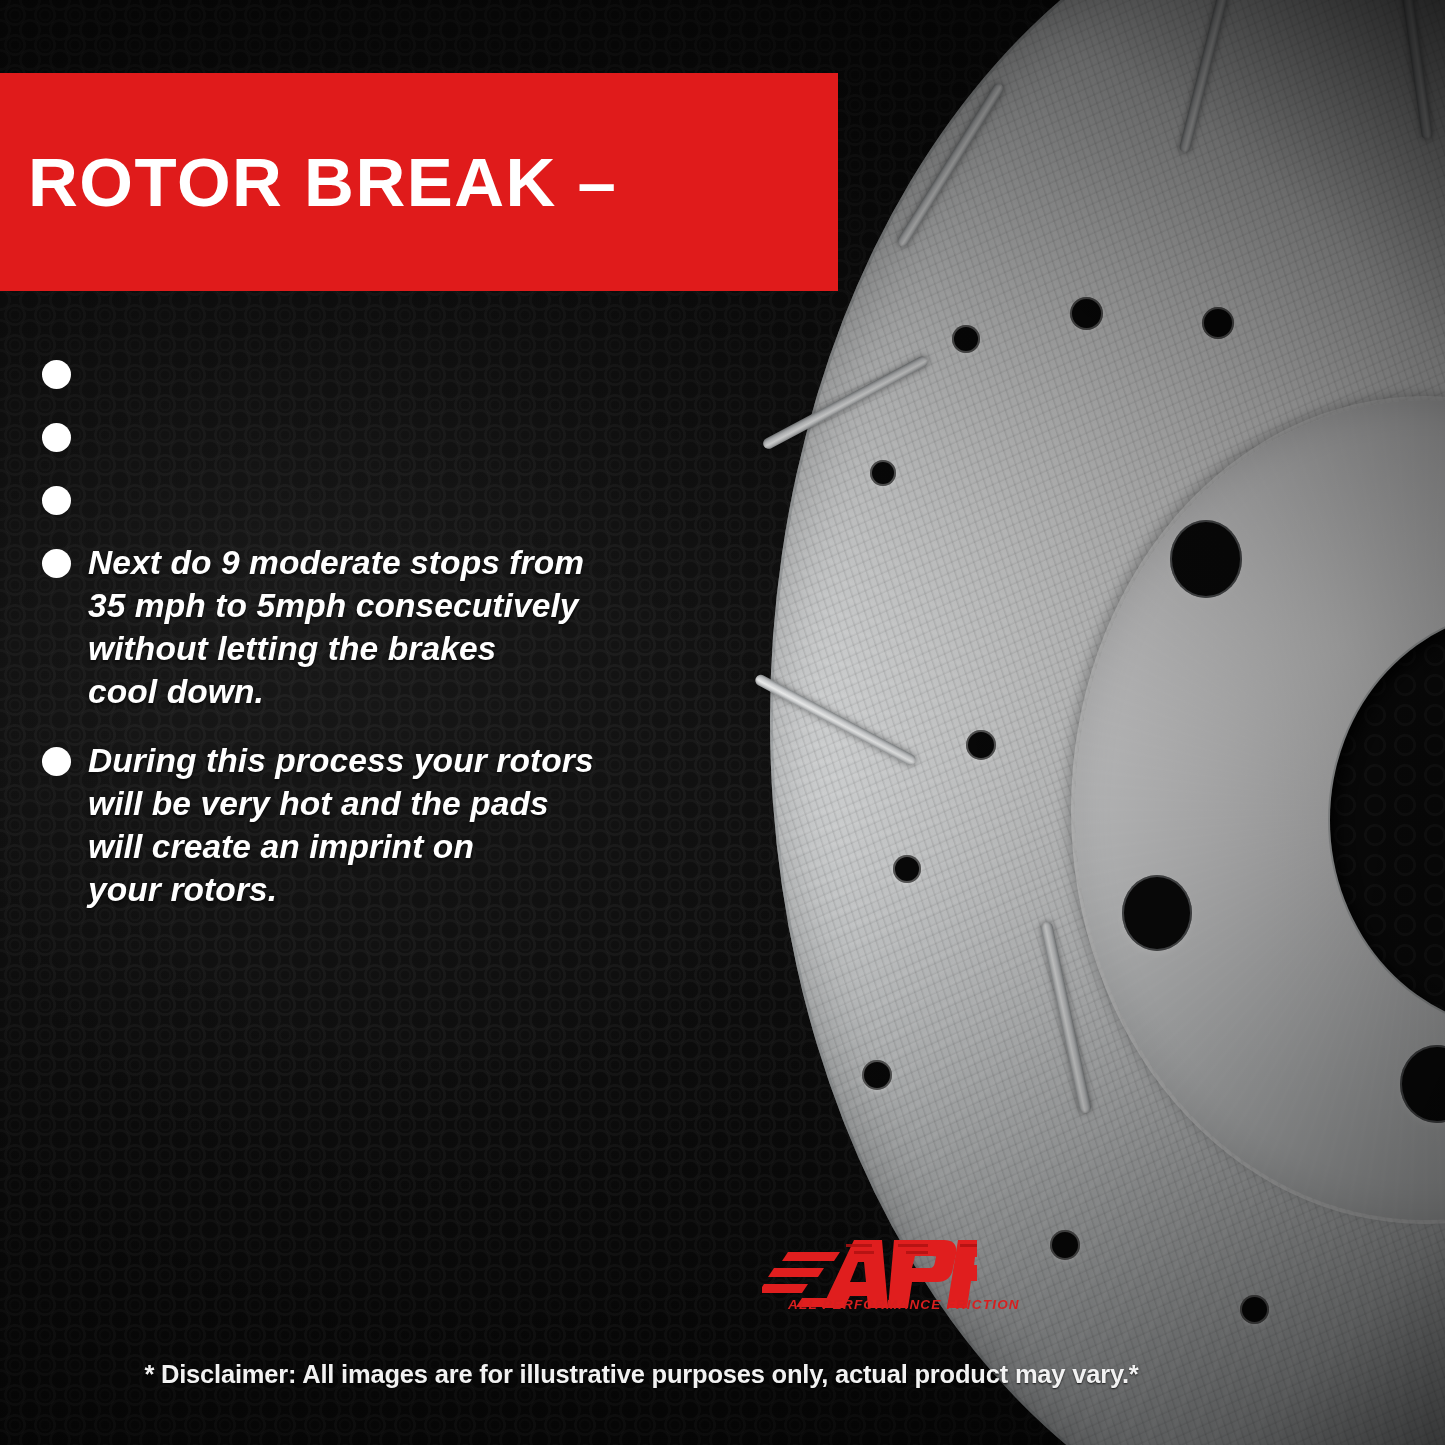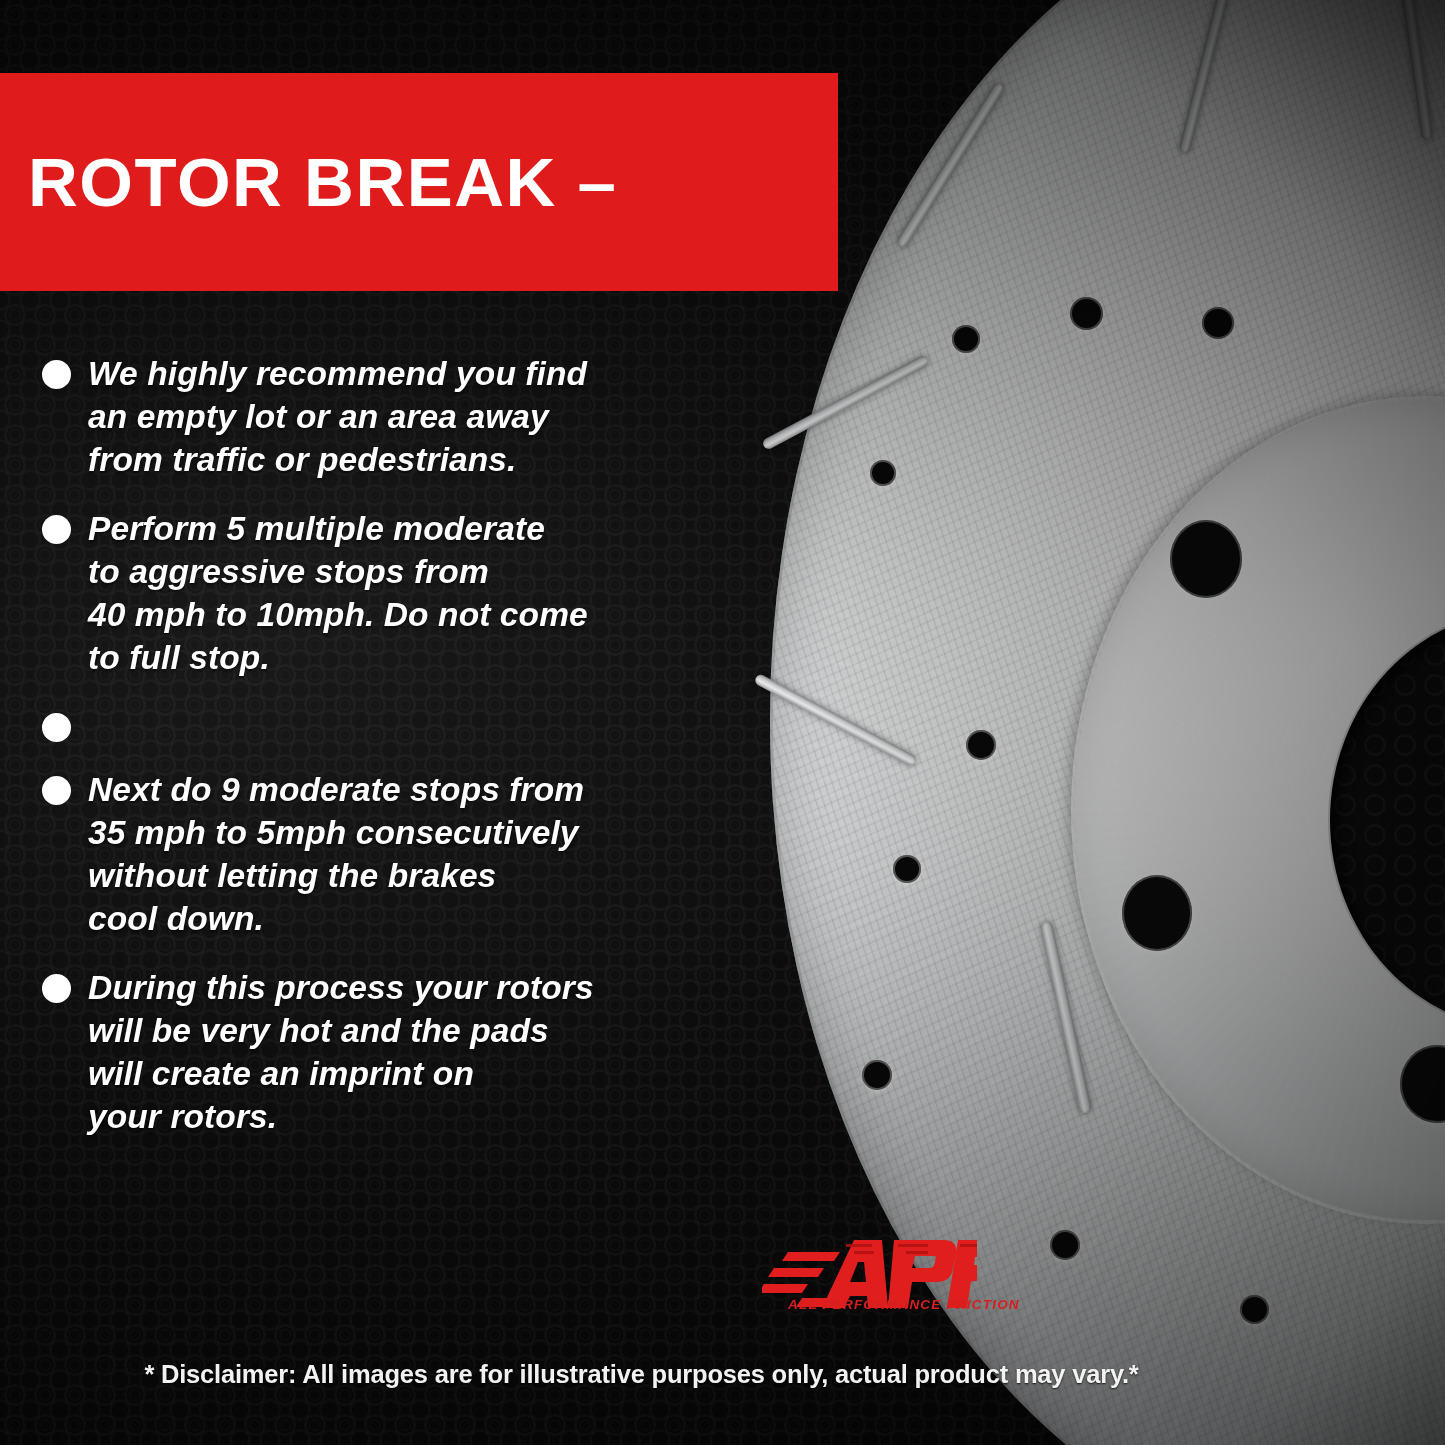--- a/index.html
+++ b/index.html
@@ -245,30 +245,23 @@
 
   <div class="bg-vignette"></div>
 
   <div class="title-banner">
     <div class="title-line">ROTOR BREAK –</div>
   </div>
 
   <div class="bullets">
     <div class="bullet-row">
       <span class="bullet-dot"></span>
-      <span class="bullet-text">We highly recommend you find
-an empty lot or an area away
-from traffic or pedestrians.</span>
-    </div>
-    <div class="bullet-row">
-      <span class="bullet-dot"></span>
-      <span class="bullet-text">Perform 5 multiple moderate
-to aggressive stops from
-40 mph to 10mph. Do not come
-to full stop.</span>
+    </div>
+    <div class="bullet-row">
+      <span class="bullet-dot"></span>
     </div>
     <div class="bullet-row">
       <span class="bullet-dot"></span>
     </div>
     <div class="bullet-row">
       <span class="bullet-dot"></span>
       <span class="bullet-text">Next  do 9 moderate stops from
 35 mph to 5mph consecutively
 without letting the brakes
 cool down.</span>

